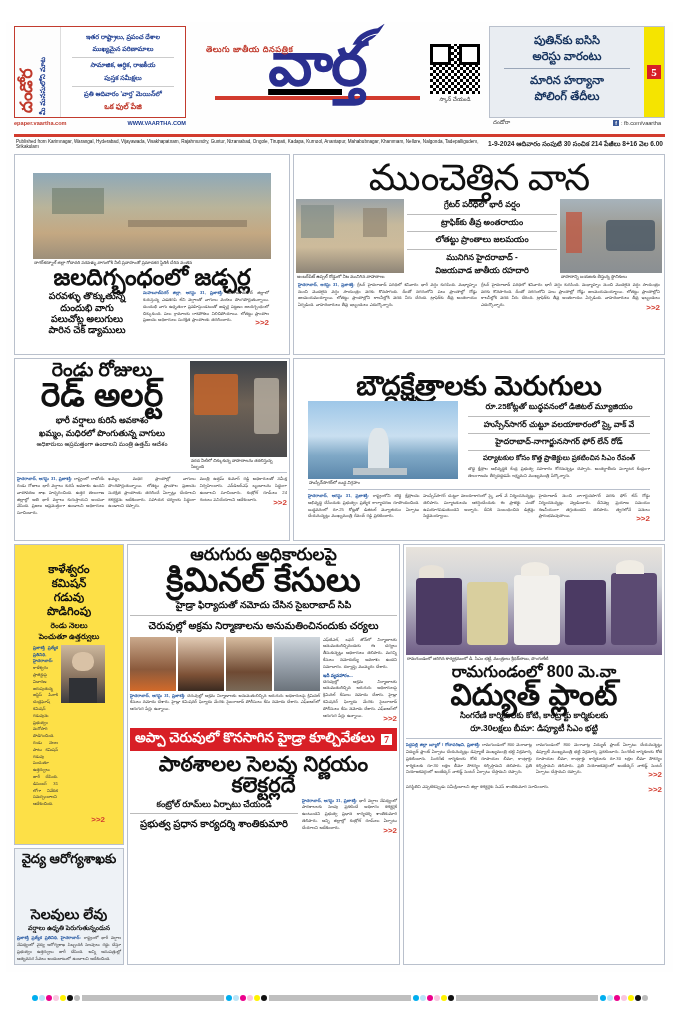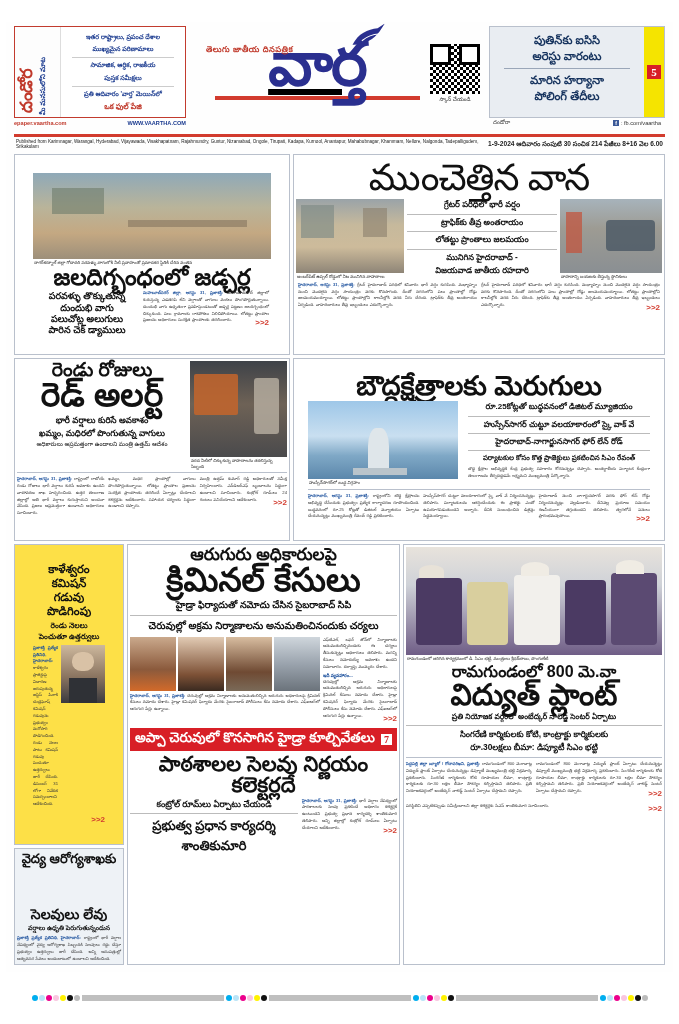--- a/index.html
+++ b/index.html
@@ -485,21 +485,21 @@
       <div class="strip-red" style="margin-top:3px;">
         <span>అప్పా చెరువులో కొనసాగిన హైడ్రా కూల్చివేతలు</span>
         <span class="pg">7</span>
       </div>
 
       <div style="margin-top:3px;">
         <div class="hl-xl pathasala">పాఠశాలల సెలవు నిర్ణయం కలెక్టర్లదే</div>
         <div style="display:flex;gap:4px;margin-top:2px;">
           <div style="width:168px;">
             <div class="sub-c rule" style="font-size:8.6px;">కంట్రోల్ రూమ్‌లు ఏర్పాటు చేయండి</div>
-            <div class="sub-c" style="font-size:13px;">ప్రభుత్వ ప్రధాన కార్యదర్శి శాంతికుమారి</div>
+            <div class="sub-c" style="font-size:10px;">ప్రభుత్వ ప్రధాన కార్యదర్శి శాంతికుమారి</div>
           </div>
           <div class="body-col" style="flex:1;">
             <span class="byline">హైదరాబాద్, ఆగస్టు 31, ప్రజాశక్తి:</span>
             <span>భారీ వర్షాల నేపథ్యంలో పాఠశాలలకు సెలవు ప్రకటించే అధికారం కలెక్టర్లకే ఉంటుందని ప్రభుత్వ ప్రధాన కార్యదర్శి శాంతికుమారి తెలిపారు. అన్ని జిల్లాల్లో కంట్రోల్ రూమ్‌లు ఏర్పాటు చేయాలని ఆదేశించారు.</span>
             <span class="more">&gt;&gt;2</span>
           </div>
         </div>
       </div>
     </div>
 
@@ -511,21 +511,20 @@
         <div style="position:absolute;left:42%;top:26%;width:18%;height:64%;background:#f2f0ec;border-radius:4px;"></div>
         <div style="position:absolute;left:62%;top:30%;width:16%;height:60%;background:#4b3a63;border-radius:4px;"></div>
         <div style="position:absolute;left:80%;top:24%;width:18%;height:66%;background:#5b4a72;border-radius:4px;"></div>
         <div style="position:absolute;left:5%;top:16%;width:10%;height:12%;background:#e8e2d8;border-radius:50% 50% 0 0;"></div>
         <div style="position:absolute;left:45%;top:14%;width:11%;height:13%;background:#f0ece4;border-radius:50% 50% 0 0;"></div>
         <div style="position:absolute;left:82%;top:12%;width:11%;height:13%;background:#f0ece4;border-radius:50% 50% 0 0;"></div>
       </div>
       <div class="cap">రామగుండంలో జరిగిన కార్యక్రమంలో డి. సిఎం భట్టి, మంత్రులు శ్రీధర్‌బాబు, పొంగులేటి</div>
       <div class="hl-xl ramagun" style="margin-top:2px;">రామగుండంలో 800 మె.వా</div>
       <div class="hl-xl vidyut">విద్యుత్ ప్లాంట్</div>
-      <div class="sub-c rule" style="font-size:7.6px;margin-top:2px;">ప్రతి నియోజక వర్గంలో అంబేద్కర్ నాలెడ్జ్ సెంటర్ ఏర్పాటు</div>
       <div class="sub-c" style="font-size:8.4px;">సింగరేణి కార్మికులకు కోటి, కాంట్రాక్టు కార్మికులకు</div>
       <div class="sub-c" style="font-size:8.4px;">రూ.30లక్షలు బీమా: డిప్యూటీ సిఎం భట్టి</div>
       <div class="divline"></div>
       <div style="display:flex;gap:4px;">
         <div class="body-col" style="flex:1;">
           <span class="byline">పెద్దపల్లి జిల్లా బ్యూరో / గోదావరిఖని, ప్రజాశక్తి:</span>
           <span>రామగుండంలో 800 మెగావాట్ల విద్యుత్ ప్లాంట్ ఏర్పాటు చేయనున్నట్లు డిప్యూటీ ముఖ్యమంత్రి భట్టి విక్రమార్క ప్రకటించారు. సింగరేణి కార్మికులకు కోటి రూపాయల బీమా, కాంట్రాక్టు కార్మికులకు రూ.30 లక్షల బీమా సౌకర్యం కల్పిస్తామని తెలిపారు. ప్రతి నియోజకవర్గంలో అంబేద్కర్ నాలెడ్జ్ సెంటర్ ఏర్పాటు చేస్తామని చెప్పారు.</span>
         </div>
         <div class="body-col" style="flex:1;">
           <span>రామగుండంలో 800 మెగావాట్ల విద్యుత్ ప్లాంట్ ఏర్పాటు చేయనున్నట్లు డిప్యూటీ ముఖ్యమంత్రి భట్టి విక్రమార్క ప్రకటించారు. సింగరేణి కార్మికులకు కోటి రూపాయల బీమా, కాంట్రాక్టు కార్మికులకు రూ.30 లక్షల బీమా సౌకర్యం కల్పిస్తామని తెలిపారు. ప్రతి నియోజకవర్గంలో అంబేద్కర్ నాలెడ్జ్ సెంటర్ ఏర్పాటు చేస్తామని చెప్పారు.</span>

